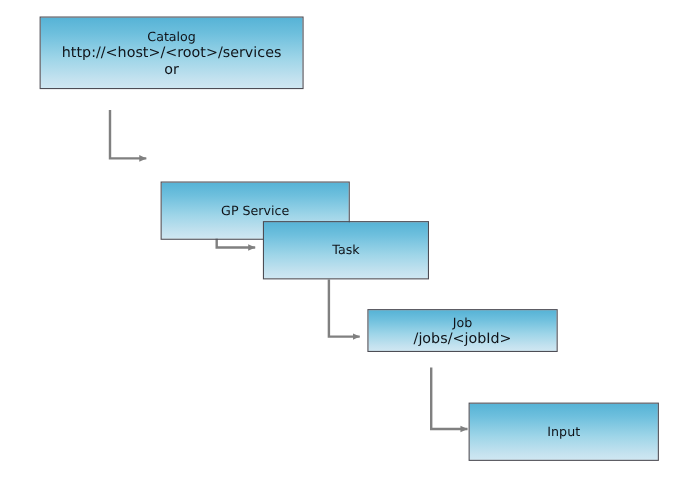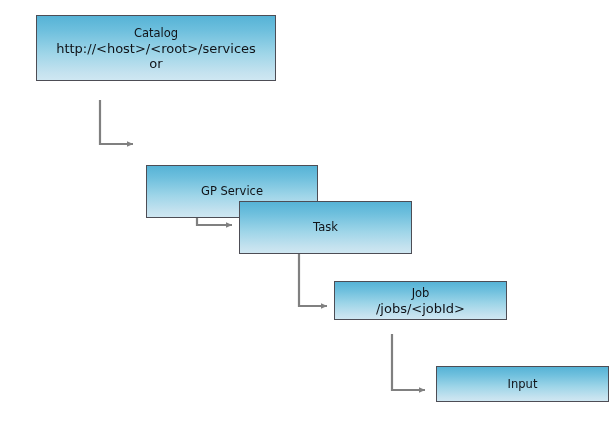--- a/index.html
+++ b/index.html
@@ -49,23 +49,23 @@
   }
   .node-sub {
     font-size: 13px;
     line-height: 15px;
     color: #101318;
     white-space: nowrap;
   }
   
   #node-catalog    { left: 36px;  top: 15px;  width: 240px; height: 66px; }
   #node-gpservice  { left: 146px; top: 119px; width: 172px; height: 53px; margin-top: 46px; }
-  #node-task       { left: 239px; top: 201px; width: 173px; height: 53px; }
+  #node-task       { left: 239px; top: 201px; width: 151px; height: 53px; }
   #node-job        { left: 334px; top: 281px; width: 173px; height: 39px; }
-  #node-input      { left: 436px; top: 366px; width: 173px; height: 36px; }
+  #node-input      { left: 426px; top: 366px; width: 173px; height: 53px; }
 </style>
 </head>
 <body>
 
 <div id="diagram">
 
   <svg id="connector-layer" viewBox="0 0 616 443" width="616" height="443" xmlns="http://www.w3.org/2000/svg">
     <defs>
       <marker id="arrowhead" markerWidth="7" markerHeight="7" refX="6.4" refY="3.2" orient="auto" markerUnits="userSpaceOnUse">
         <path d="M0,0.2 L6.6,3.2 L0,6.2 Z" fill="#808080"></path>

